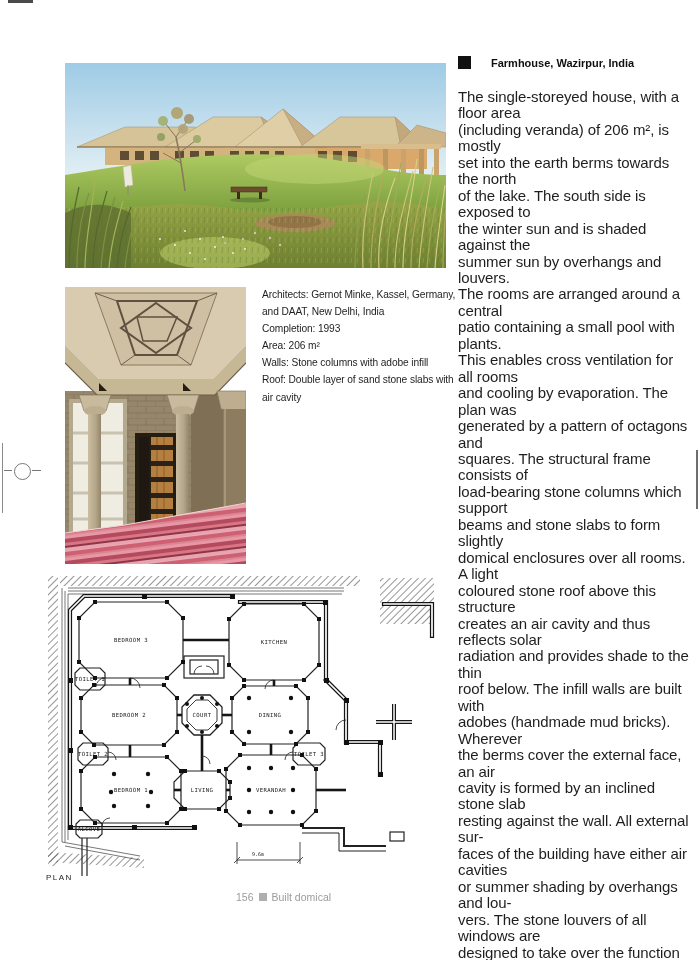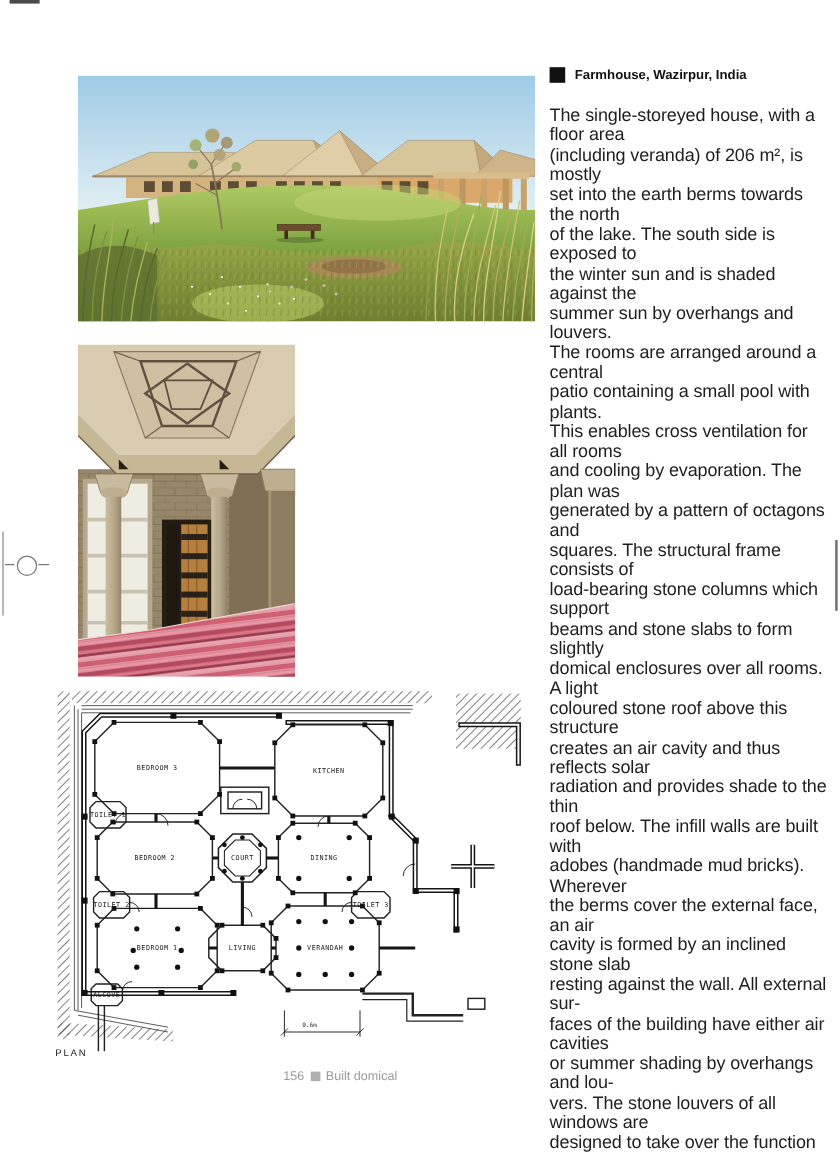--- a/index.html
+++ b/index.html
@@ -15,21 +15,21 @@
   .mark-right{position:absolute;left:696px;top:450px;width:2px;height:59px;background:#6e6e6e;}
 
   .photo-top{position:absolute;left:65px;top:63px;width:381px;height:205px;}
   .photo-interior{position:absolute;left:65px;top:287px;width:181px;height:277px;}
   .plan-figure{position:absolute;left:44px;top:570px;width:393px;height:315px;}
 
   .info-panel{position:absolute;left:262px;top:286px;width:205px;
     font-size:10.2px;line-height:17.1px;letter-spacing:-0.1px;color:#1e1e1e;white-space:pre-line;}
 
   .right-col{position:absolute;left:458px;top:56px;width:232px;}
-  .headline{display:flex;align-items:center;gap:8px;}
+  .headline{display:flex;align-items:center;gap:20px;}
   .headline .sq{width:13px;height:13px;background:#111;flex:0 0 auto;}
   .headline .ttl{font-size:11px;font-weight:bold;color:#101010;letter-spacing:0;}
   .body-text{margin-top:20px;font-size:15px;line-height:16.45px;letter-spacing:-0.1px;
     color:#1e1e1e;white-space:pre-line;}
 
   .footer{position:absolute;left:236px;top:891px;display:flex;align-items:center;gap:5px;
     font-size:10.5px;color:#9b9b9b;justify-content:center;}
   .footer .sq{width:8px;height:8px;background:#aeaeae;flex:0 0 auto;}
 
   svg{display:block;}
@@ -277,20 +277,27 @@
         <polygon points="152,104 181,104 181,126 156,122" fill="#bdae90" stroke="#8a7a5f" stroke-width="0.7"></polygon>
         <rect x="158" y="122" width="23" height="155" fill="#8d7c60"></rect>
         <line x1="160" y1="122" x2="160" y2="277" stroke="#a79779" stroke-width="2"></line>
       </g>
 
       <polygon points="0,246 60,238 181,216 181,277 0,277" fill="url(#pWeave)"></polygon>
       <path d="M0,246 L60,238 L181,216" fill="none" stroke="#f0d9d4" stroke-width="1"></path>
     </svg>
   </div>
 
+  <div class="info-panel">Architects:  Gernot Minke, Kassel, Germany,
+and DAAT, New Delhi, India
+Completion:  1993
+Area:  206 m²
+Walls:  Stone columns with adobe infill
+Roof:  Double layer of sand stone slabs with
+air cavity</div>
 
   <div class="plan-figure">
     <svg width="393" height="315" viewBox="0 0 393 315">
       <defs>
         <pattern id="pHatch" width="5" height="5" patternUnits="userSpaceOnUse" patternTransform="rotate(45)">
           <line x1="0" y1="0" x2="0" y2="5" stroke="#3d3d3d" stroke-width="1.1"></line>
         </pattern>
       </defs>
 
       <g>

